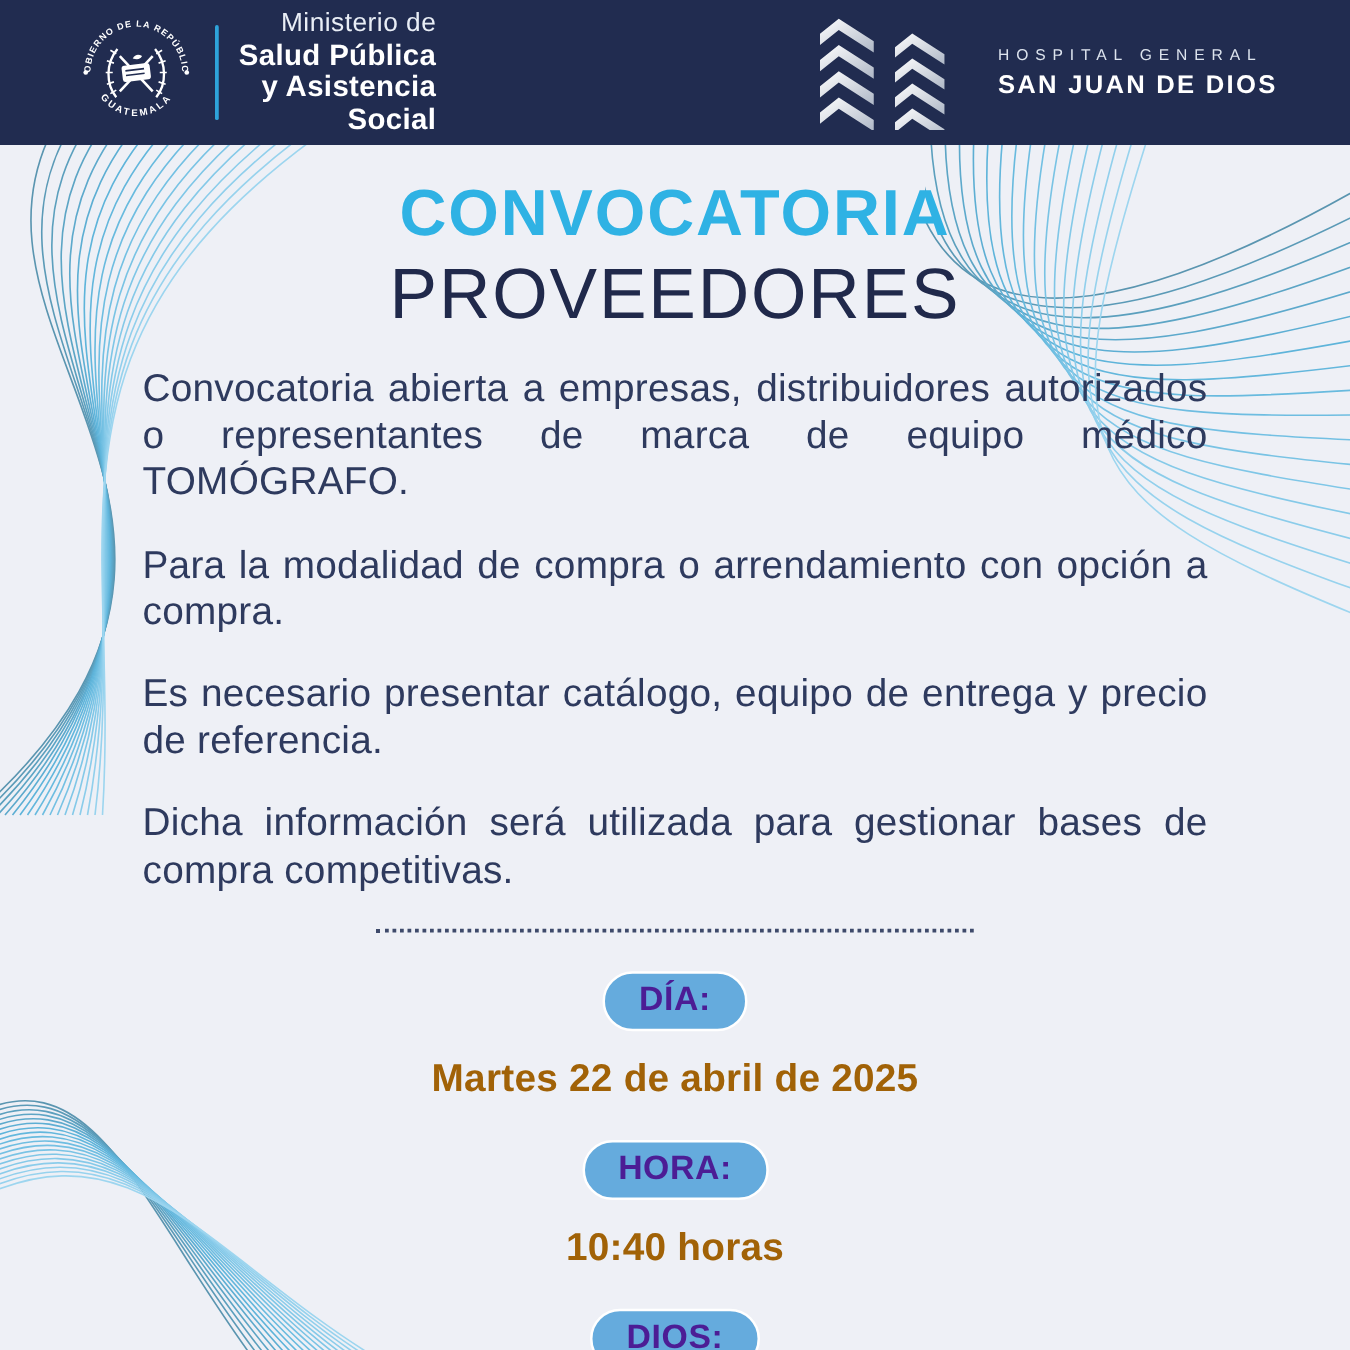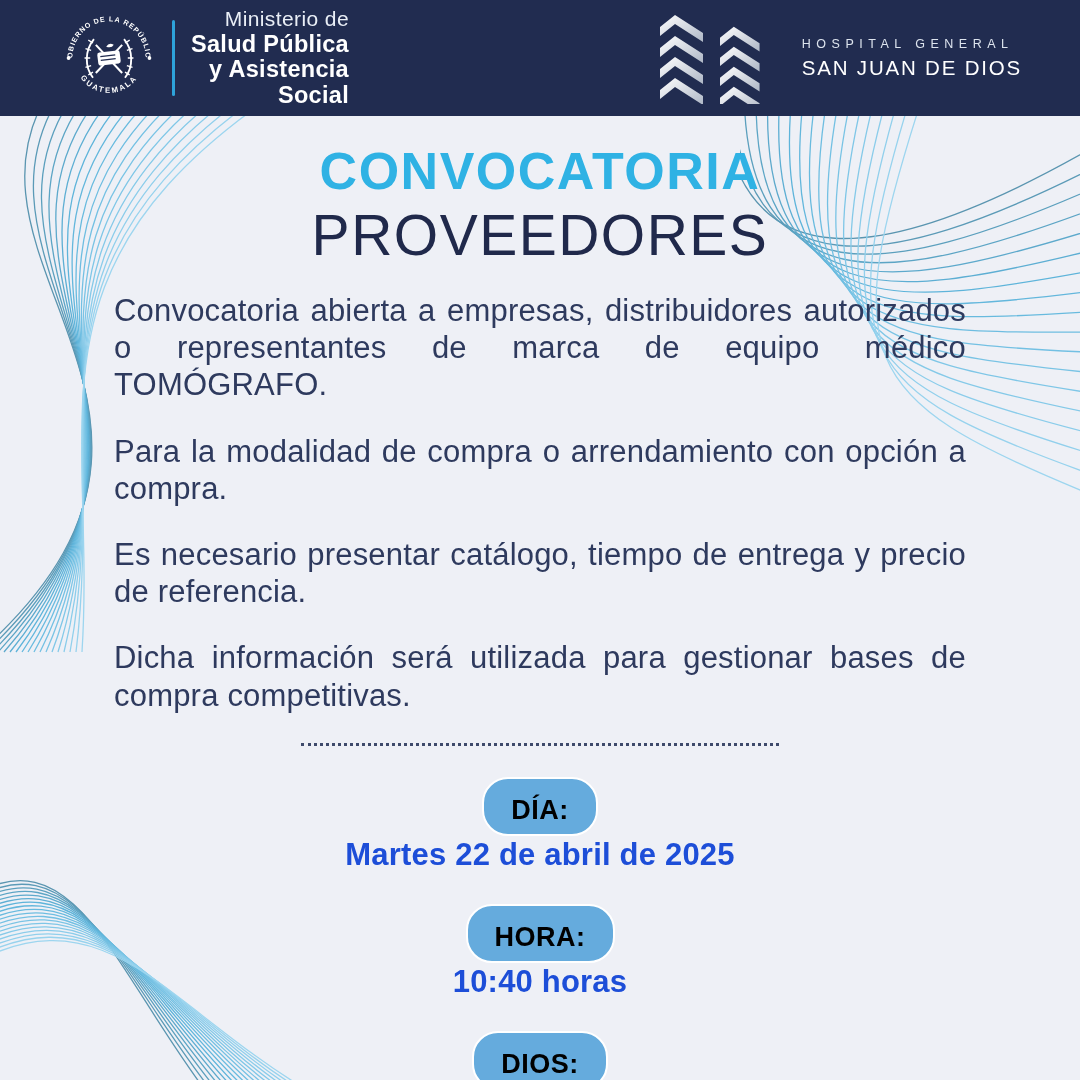--- a/index.html
+++ b/index.html
@@ -22,43 +22,43 @@
   .brand-left{gap:13px}
   .seal-wrap{width:94px;height:94px;flex:0 0 auto}
   .vdivider{width:3px;height:76px;background:#2ea3da;border-radius:2px;margin:0 3px}
   .min-text{text-align:right;line-height:1.08}
   .min-l1{font-size:21px;font-weight:400;color:#e9eef6;letter-spacing:.4px;margin-bottom:1px}
   .min-lb{font-size:23.5px;font-weight:700;color:#ffffff;letter-spacing:.3px}
   .brand-right{gap:24px}
   .chev-wrap{width:120px;height:92px;flex:0 0 auto}
   .hosp-text{text-align:left}
   .hosp-l1{font-size:12.5px;font-weight:500;color:#dde4ee;letter-spacing:5.5px;margin-bottom:5px;white-space:nowrap}
-  .hosp-l2{font-size:20.5px;font-weight:400;color:#ffffff;letter-spacing:1.8px;white-space:nowrap}
+  .hosp-l2{font-size:20.5px;font-weight:700;color:#ffffff;letter-spacing:1.8px;white-space:nowrap}
 
   
   .wave{position:absolute;pointer-events:none;z-index:1}
   #wave-tl{left:0;top:112px}
   #wave-tr{right:0;top:112px}
   #wave-bl{left:0;bottom:0}
   .wave g{fill:none;stroke-width:1.3;opacity:.75}
 
   
   .content{position:relative;z-index:4;text-align:center}
   .title1{margin-top:25px;font-size:52px;font-weight:800;color:#2fb2e4;letter-spacing:1.5px}
   .title2{margin-top:1px;font-size:57px;font-weight:400;color:#20294b;letter-spacing:1.5px}
   .paras{width:852px;margin:24px auto 0;text-align:justify;font-size:31px;color:#2e3a5e;line-height:1.2;letter-spacing:.2px}
   .paras p{margin:0 0 29px}
   .dotted{width:478px;margin:0 auto;border-top:3px dotted #3e4a6b;height:0}
   .detail{margin-top:31px}
   .pill{
-    display:inline-block;background:#65abdd;color:#000000;
+    display:inline-block;background:#65abdd;color:#4c1d95;
     font-weight:800;font-size:27px;letter-spacing:.5px;
-    padding:16px 27px 8px;border-radius:26px;border:2px solid #ffffff;
+    padding:5px 27px 8px;border-radius:26px;border:2px solid #ffffff;
   }
-  .value{margin-top:1px;font-size:31px;font-weight:800;color:#1d4ed8;letter-spacing:.2px}
+  .value{margin-top:20px;font-size:31px;font-weight:800;color:#a16207;letter-spacing:.2px}
 </style>
 </head>
 <body>
 
 <div class="page">
 
   <div class="topbar">
 
     <div class="brand brand-left">
       <div class="seal-wrap">
@@ -193,21 +193,21 @@
     </svg>
 
   <div class="content">
 
     <div class="title1">CONVOCATORIA</div>
     <div class="title2">PROVEEDORES</div>
 
     <div class="paras">
       <p>Convocatoria abierta a empresas, distribuidores autorizados o representantes de marca de equipo médico TOMÓGRAFO.</p>
       <p>Para la modalidad de compra o arrendamiento con opción a compra.</p>
-      <p>Es necesario presentar catálogo, tiempo de entrega y precio de referencia.</p>
+      <p>Es necesario presentar catálogo, equipo de entrega y precio de referencia.</p>
       <p>Dicha información será utilizada para gestionar bases de compra competitivas.</p>
     </div>
 
     <div class="dotted"></div>
 
     <div class="detail">
       <div><span class="pill">DÍA:</span></div>
       <div class="value">Martes 22 de abril de 2025</div>
     </div>
 

